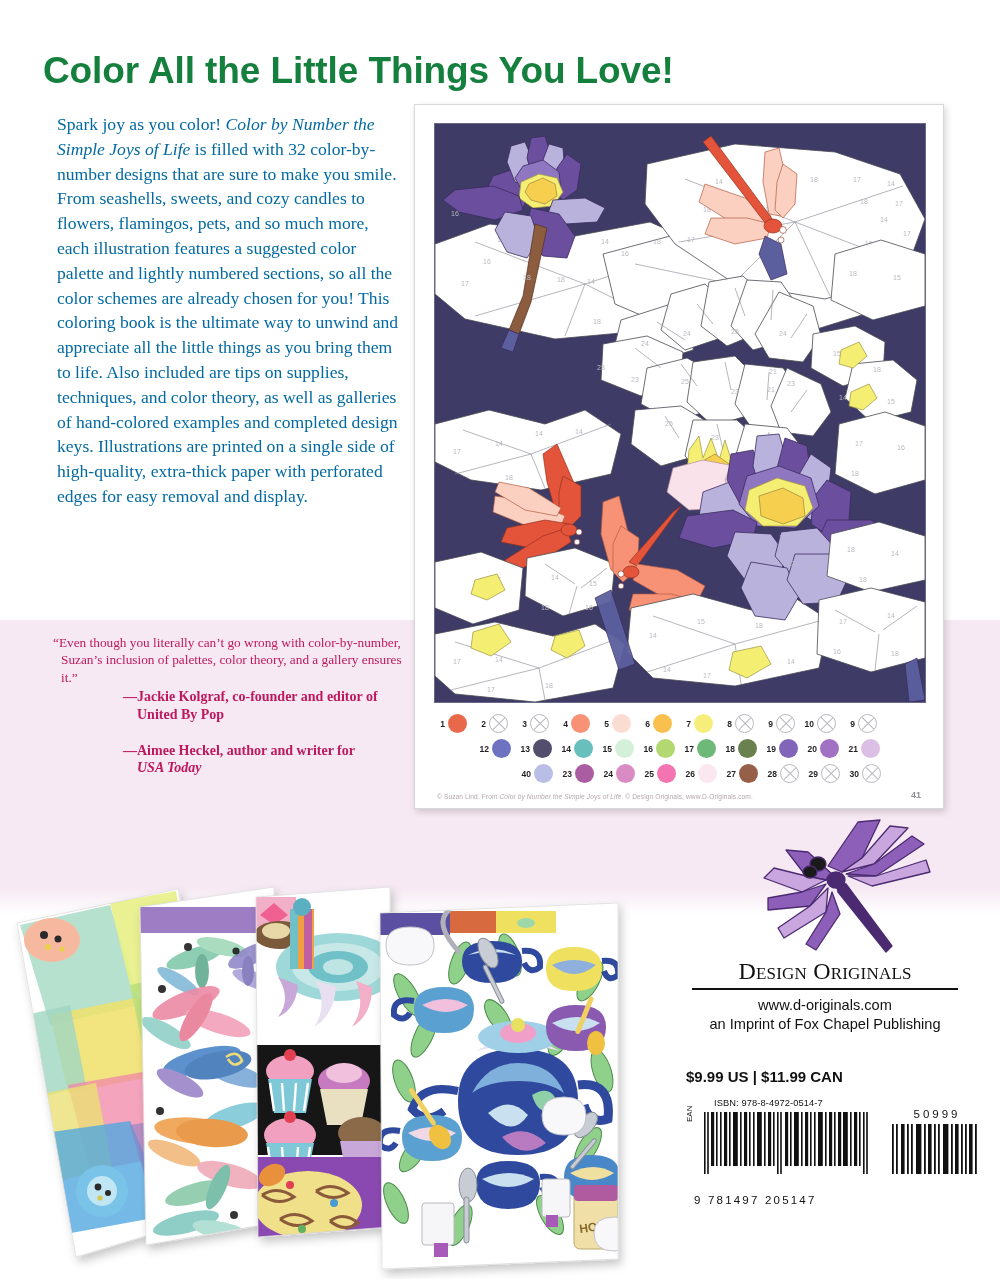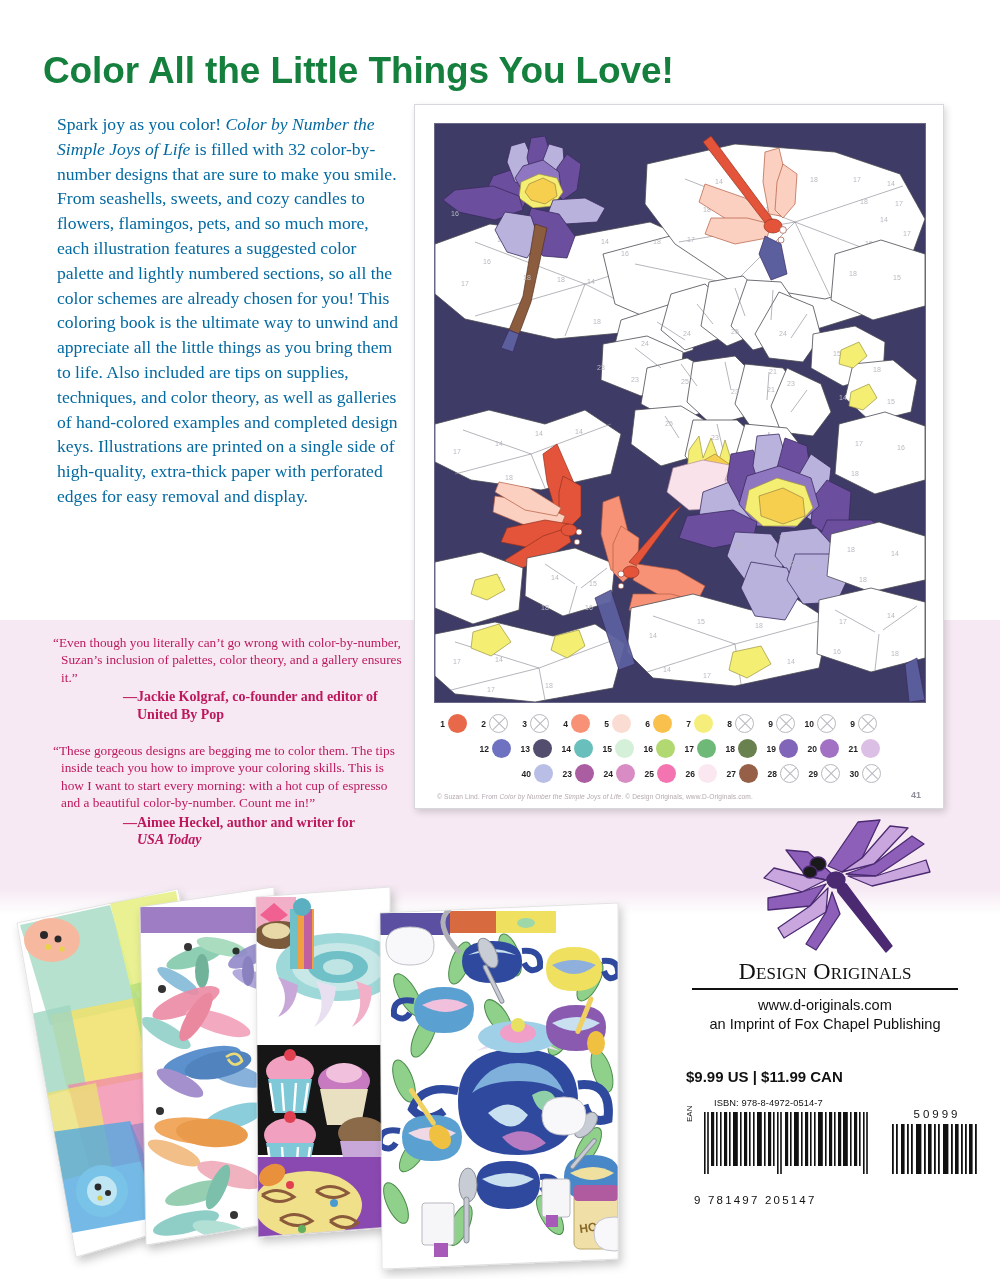--- a/index.html
+++ b/index.html
@@ -163,21 +163,20 @@
 
 <div class="quotes">
   <div class="quote">
     <p class="body">“Even though you literally can’t go wrong with color-by-number, Suzan’s inclusion of palettes, color theory, and a gallery ensures it.”</p>
     <p class="attrib">
       <span>—Jackie Kolgraf, co-founder and editor of</span>
       <span class="src">United By Pop</span>
     </p>
   </div>
   <div class="quote quote2">
-    <p class="body">“These gorgeous designs are begging me to color them. The tips inside teach you how to improve your coloring skills. This is how I want to start every morning: with a hot cup of espresso and a beautiful color-by-number. Count me in!”</p>
     <p class="attrib">
       <span>—Aimee Heckel, author and writer for</span>
       <span class="src ital">USA Today</span>
     </p>
   </div>
 </div>
 
 <div class="panel">
 
   <div class="panel-art">

